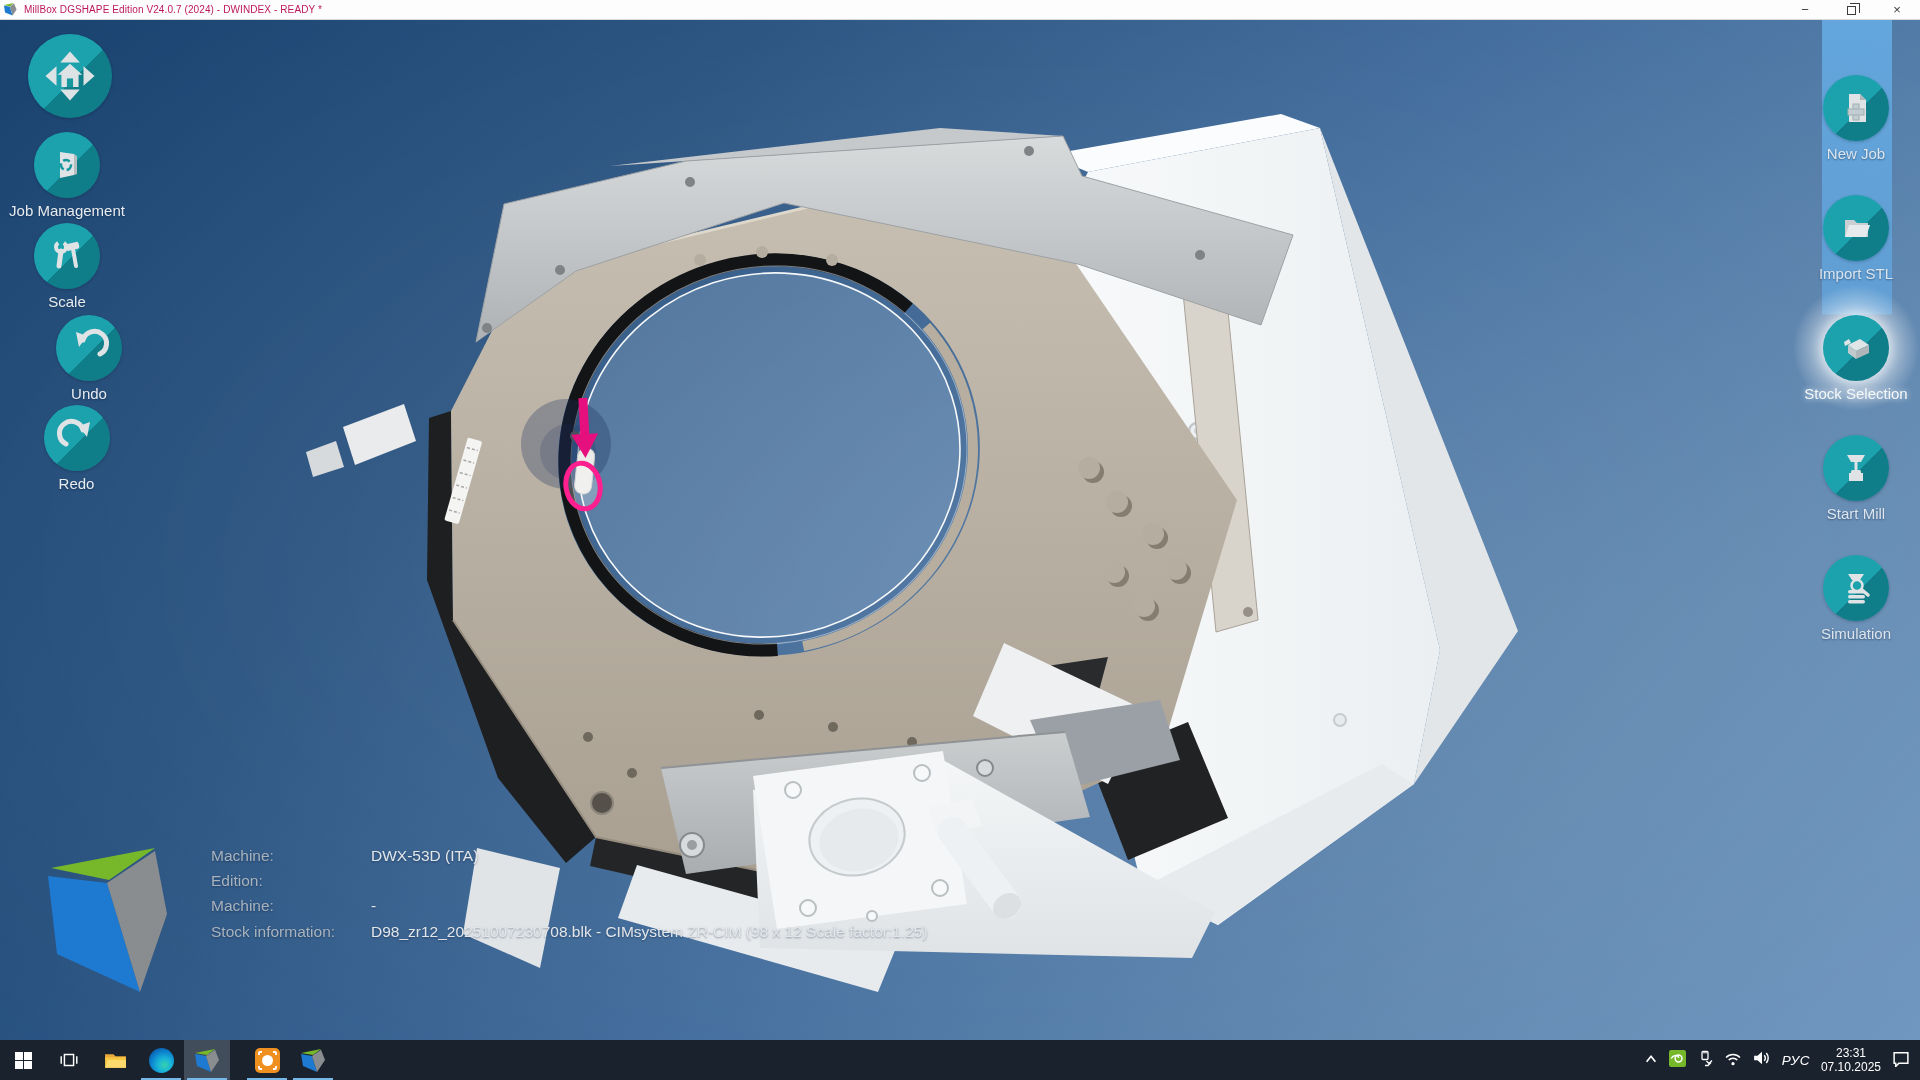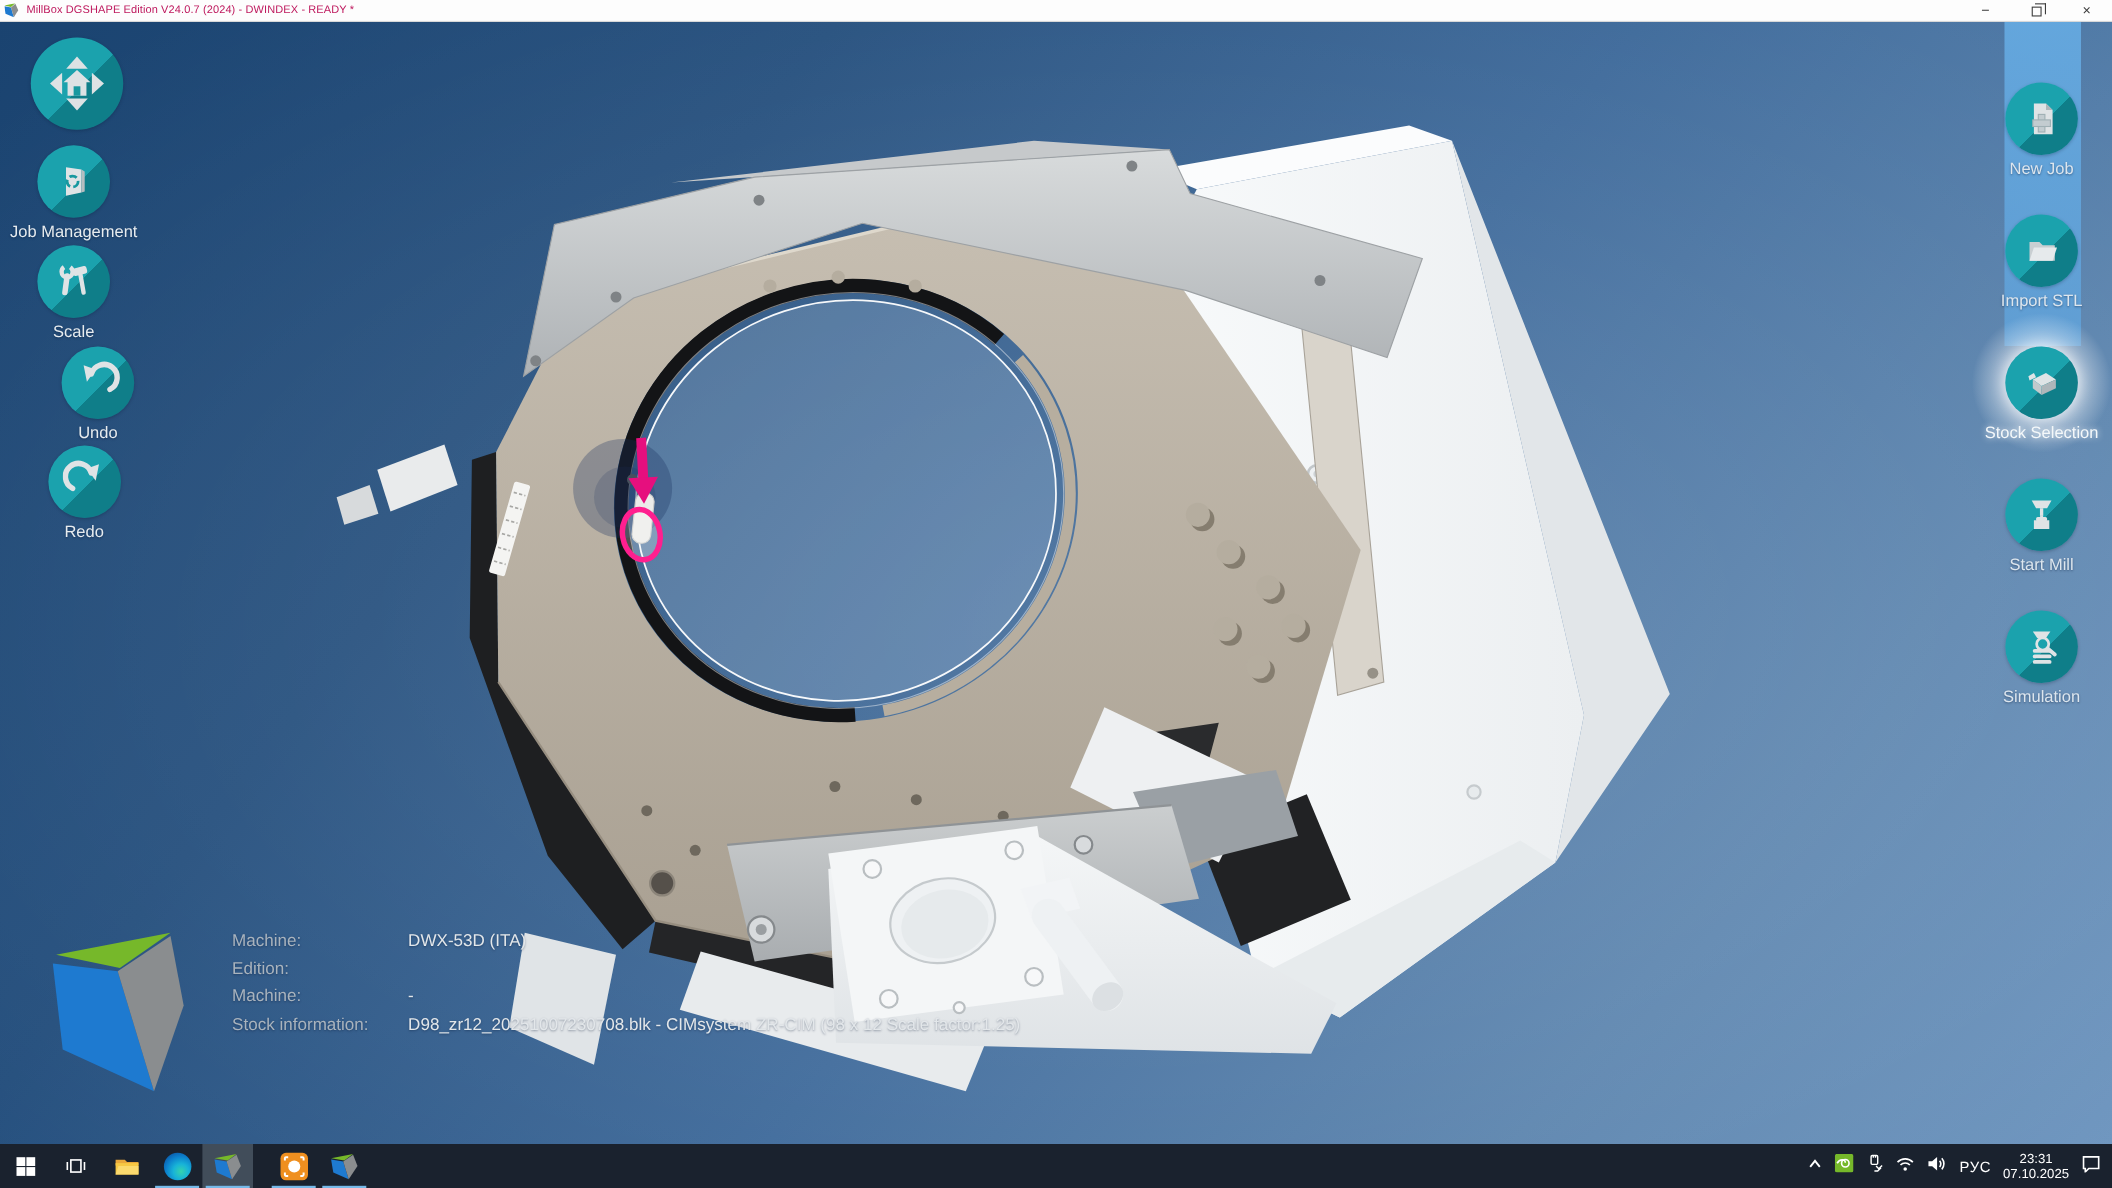--- a/index.html
+++ b/index.html
@@ -54,21 +54,21 @@
     background:#1a222e; display:flex; align-items:stretch; z-index:60; }
   .tb-btn { width:46px; display:flex; align-items:center; justify-content:center;
     position:relative; cursor:pointer; }
   .tb-btn.running::after { content:''; position:absolute; bottom:0; left:3px; right:3px;
     height:2px; background:#76b9e8; }
   .tb-btn.active { background:#414d5a; }
   .startgrid { display:grid; grid-template-columns:8px 8px; grid-template-rows:8px 8px; gap:1px; }
   .startgrid i { background:#fff; }
   .gap { width:14px; }
   .tray { margin-left:auto; display:flex; align-items:center; gap:11px; padding-right:10px; }
-  .lang { color:#fff; font-size:13.5px; letter-spacing:.5px; cursor:pointer; }
+  .lang { color:#fff; font-size:13.5px; letter-spacing:.5px; cursor:pointer;font-style:italic; }
   .clock { color:#fff; font-size:12px; text-align:center; line-height:14px; cursor:pointer; }
   .edge-ball { width:25px; height:25px; border-radius:50%;
     background:radial-gradient(circle at 62% 68%, #35d2ad 0%, #18b3d8 30%, #0c82cd 58%, #0a55a5 85%, #083e86 100%); }
   .orange-app { width:27px; height:27px; }
 </style>
 </head>
 <body>
 
 <div class="titlebar">
   <svg class="appicon" viewBox="0 0 14 13">

